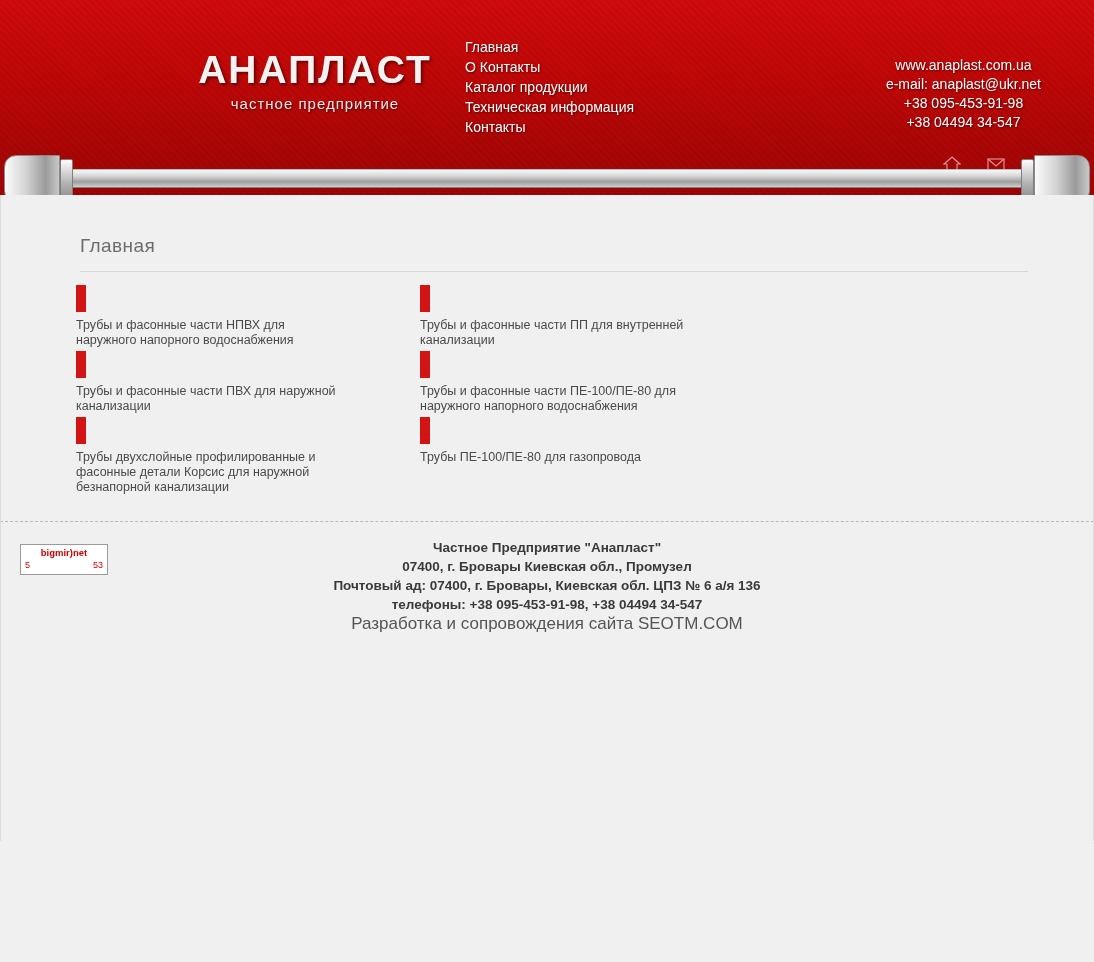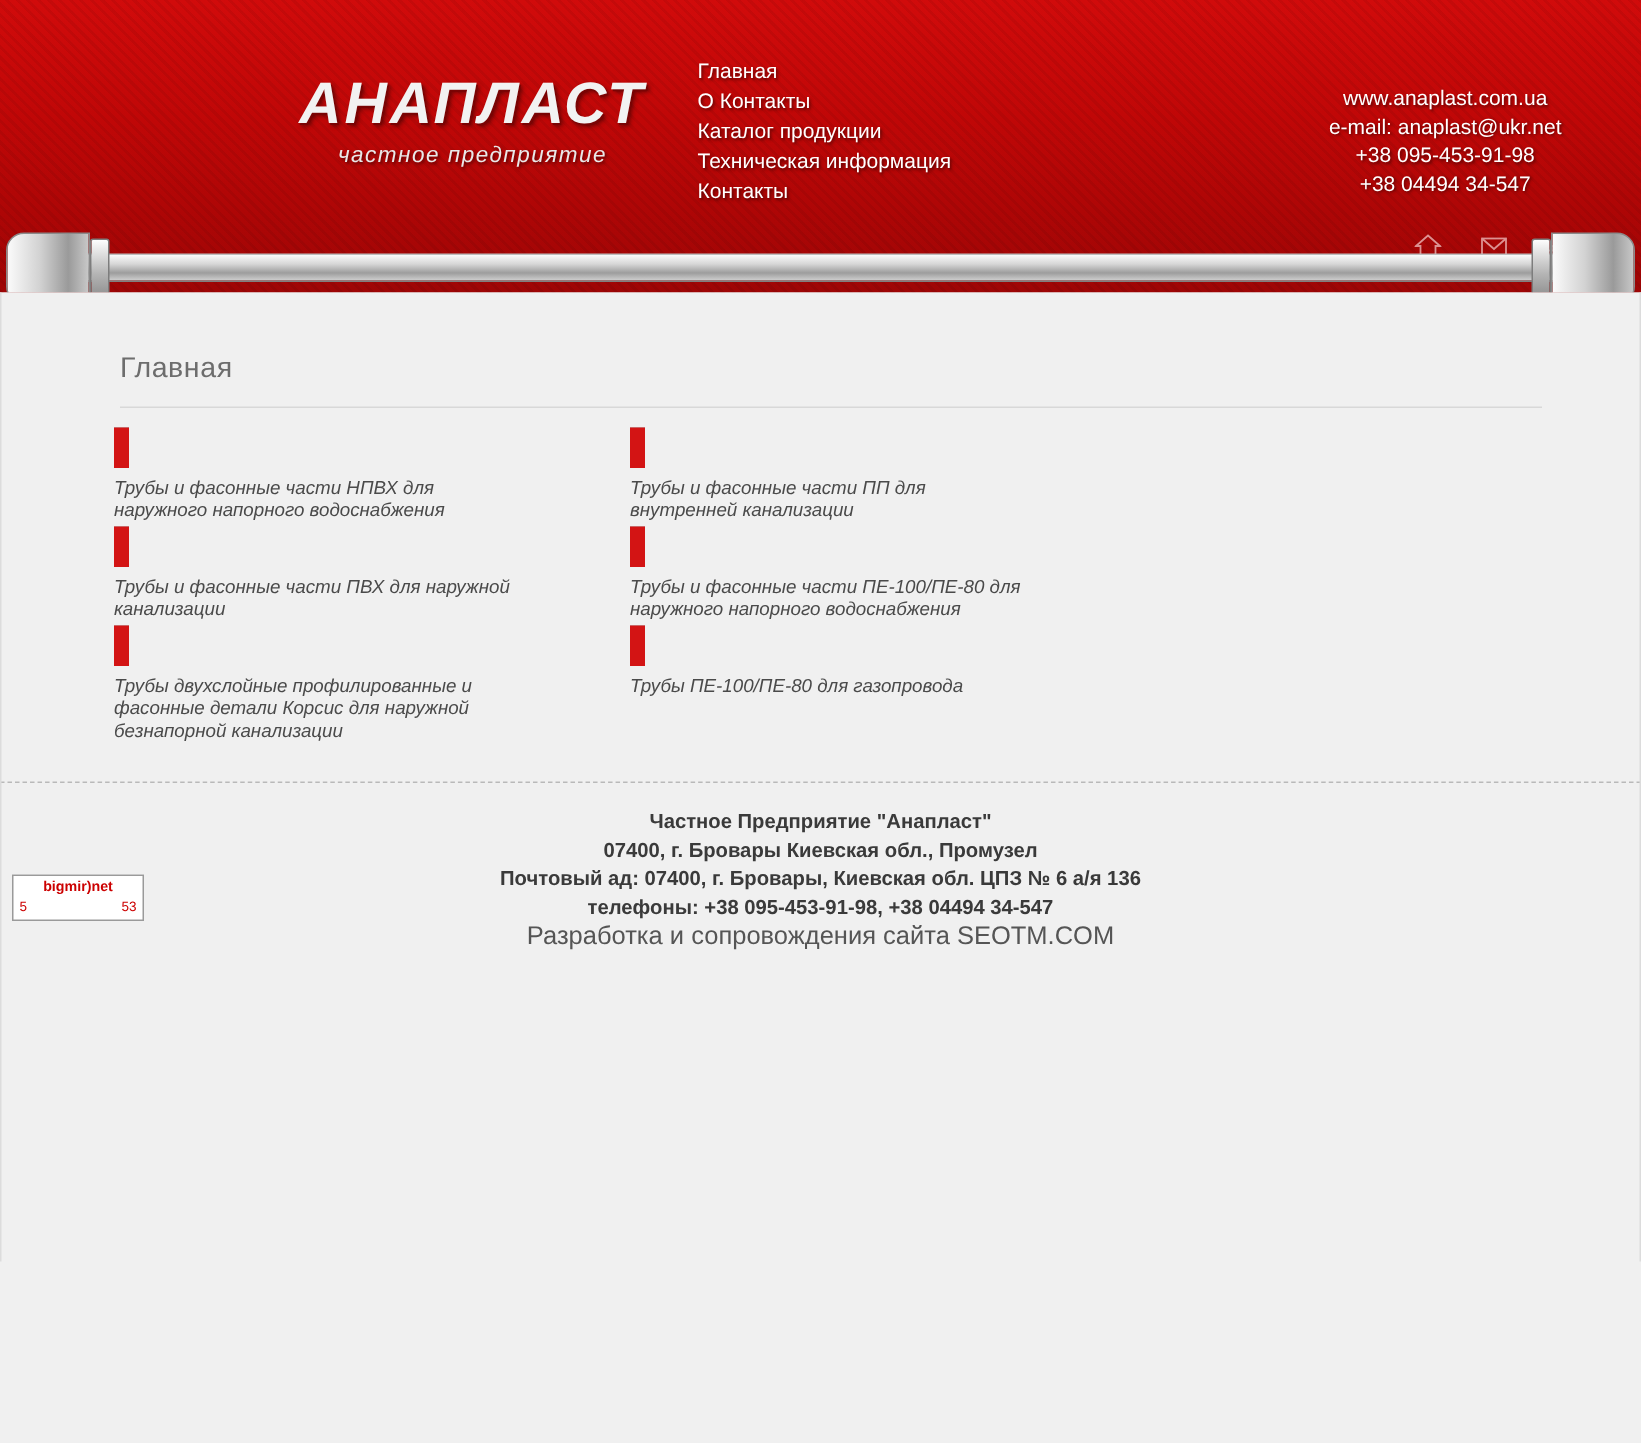--- a/index.html
+++ b/index.html
@@ -31,21 +31,20 @@
   .header-inner {
     position: absolute;
     left: 0; top: 0; right: 0; bottom: 0;
   }
   .logo {
     position: absolute;
     left: 150px;
     top: 50px;
     width: 330px;
     text-align: center;
-    font-style: italic;
   }
   .logo-main {
     font-size: 39px;
     font-weight: bold;
     letter-spacing: 2px;
     color: #f2f2f2;
     text-shadow: 1px 1px 0 #7a0404, 2px 2px 3px rgba(0,0,0,0.45);
     line-height: 1;
     font-family: "Liberation Sans", sans-serif;
   }
@@ -160,21 +159,20 @@
     margin: 0 66px 0 80px;
     height: 1px;
     background: #d8d8d8;
   }
 
   .grid {
     display: flex;
     flex-wrap: wrap;
     padding: 18px 0 0 76px;
     width: 1030px;
-    font-style: italic;
   }
   .card {
     width: 344px;
     margin-bottom: 8px;
     text-decoration: none;
     display: block;
   }
   .thumb {
     width: 257px;
     height: 210px;
@@ -297,29 +295,28 @@
     line-height: 19px;
     font-weight: bold;
   }
   .footer-text .small {
     font-weight: normal;
     font-size: 17px;
     color: #555;
   }
   .counter {
     position: absolute;
-    left: 8px;
+    left: 20px;
     top: 22px;
     width: 88px;
     height: 31px;
     border: 1px solid #9a9a9a;
     background: #ffffff;
     font-size: 9px;
     color: #cc0000;
-    margin-top: 39px;
   }
   .counter .c-top {
     text-align: center;
     color: #c00;
     font-size: 9.5px;
     padding-top: 2px;
     font-weight: bold;
   }
   .counter .c-bot {
     display: flex;

